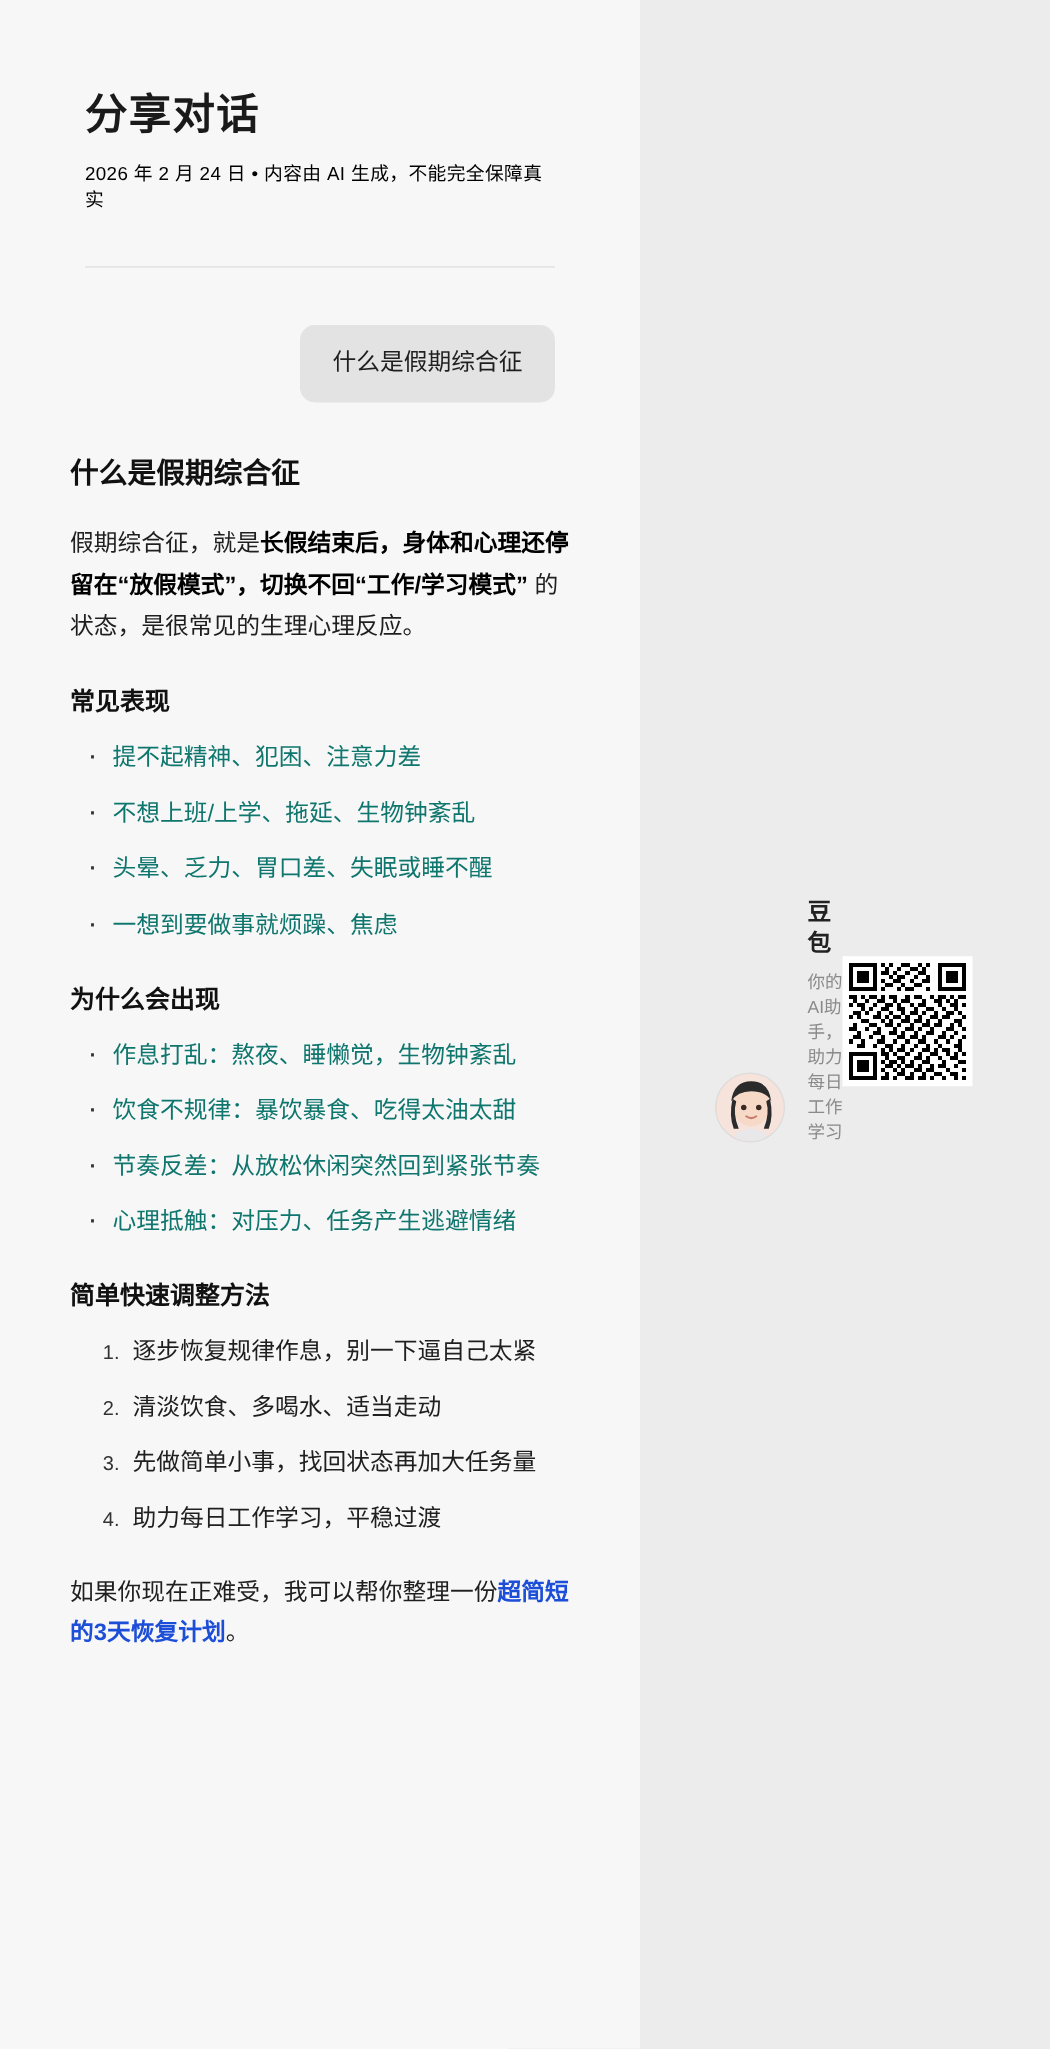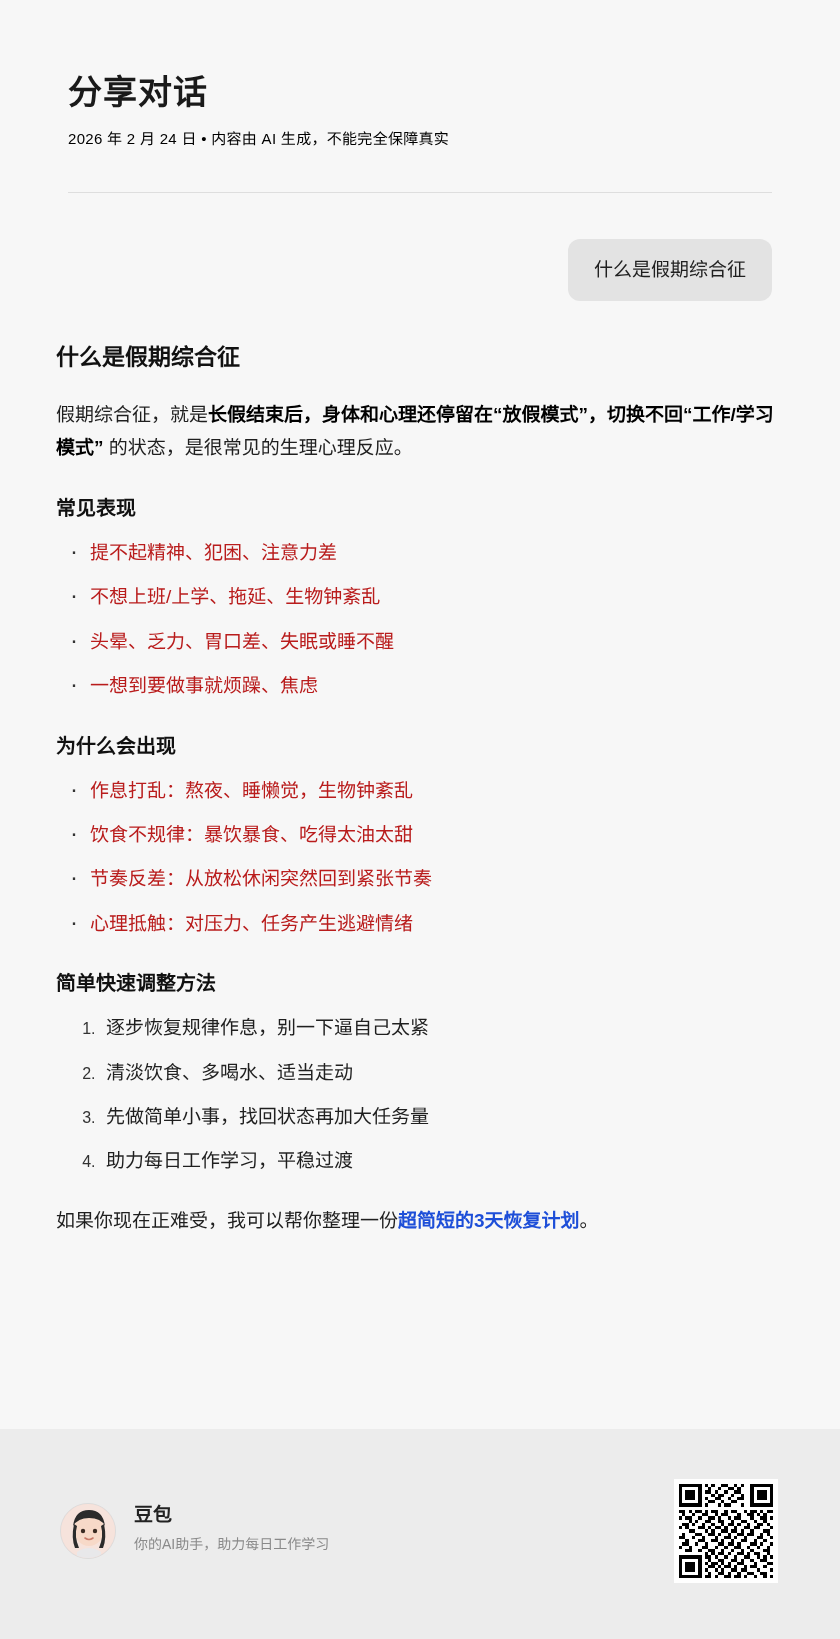--- a/index.html
+++ b/index.html
@@ -9,21 +9,21 @@
     background: #e8e8e8;
     font-family: "Liberation Sans", "DejaVu Sans", sans-serif;
   }
   .page {
     width: 840px;
     min-height: 1639px;
     margin: 0 auto;
     background: #ececec;
     position: relative;
     display: flex;
-    flex-direction: column;
+    flex-direction: row;
   }
   .card {
     background: #f7f7f7;
     flex: 1 1 auto;
     padding: 0 0 40px 0;
   }
   .header {
     padding: 72px 68px 0 68px;
   }
   .title {
@@ -82,21 +82,21 @@
     line-height: 1.75;
     margin: 0 0 18px 0;
   }
   .para b { font-weight: bold; color: #000; }
   ul.bullets, ol.steps {
     margin: 0 0 6px 0;
     padding-left: 34px;
   }
   ul.bullets li {
     font-size: 19px;
-    color: #b91c1c;
+    color: #0f766e;
     line-height: 1.6;
     margin-bottom: 14px;
     list-style: none;
     position: relative;
   }
   ul.bullets li::before {
     content: "·";
     position: absolute;
     left: -20px;
     top: -6px;
@@ -129,21 +129,21 @@
   .footer {
     background: #ececec;
     padding: 34px 40px 40px 40px;
     display: flex;
     align-items: center;
     justify-content: space-between;
     min-height: 210px;
   }
   .brand {
     display: flex;
-    align-items: flex-start;
+    align-items: flex-end;
     gap: 18px;
     padding-left: 20px;
   }
   .avatar {
     width: 56px;
     height: 56px;
     border-radius: 50%;
     background: #f2d7cf;
     border: 1px solid #dcdcdc;
     overflow: hidden;

